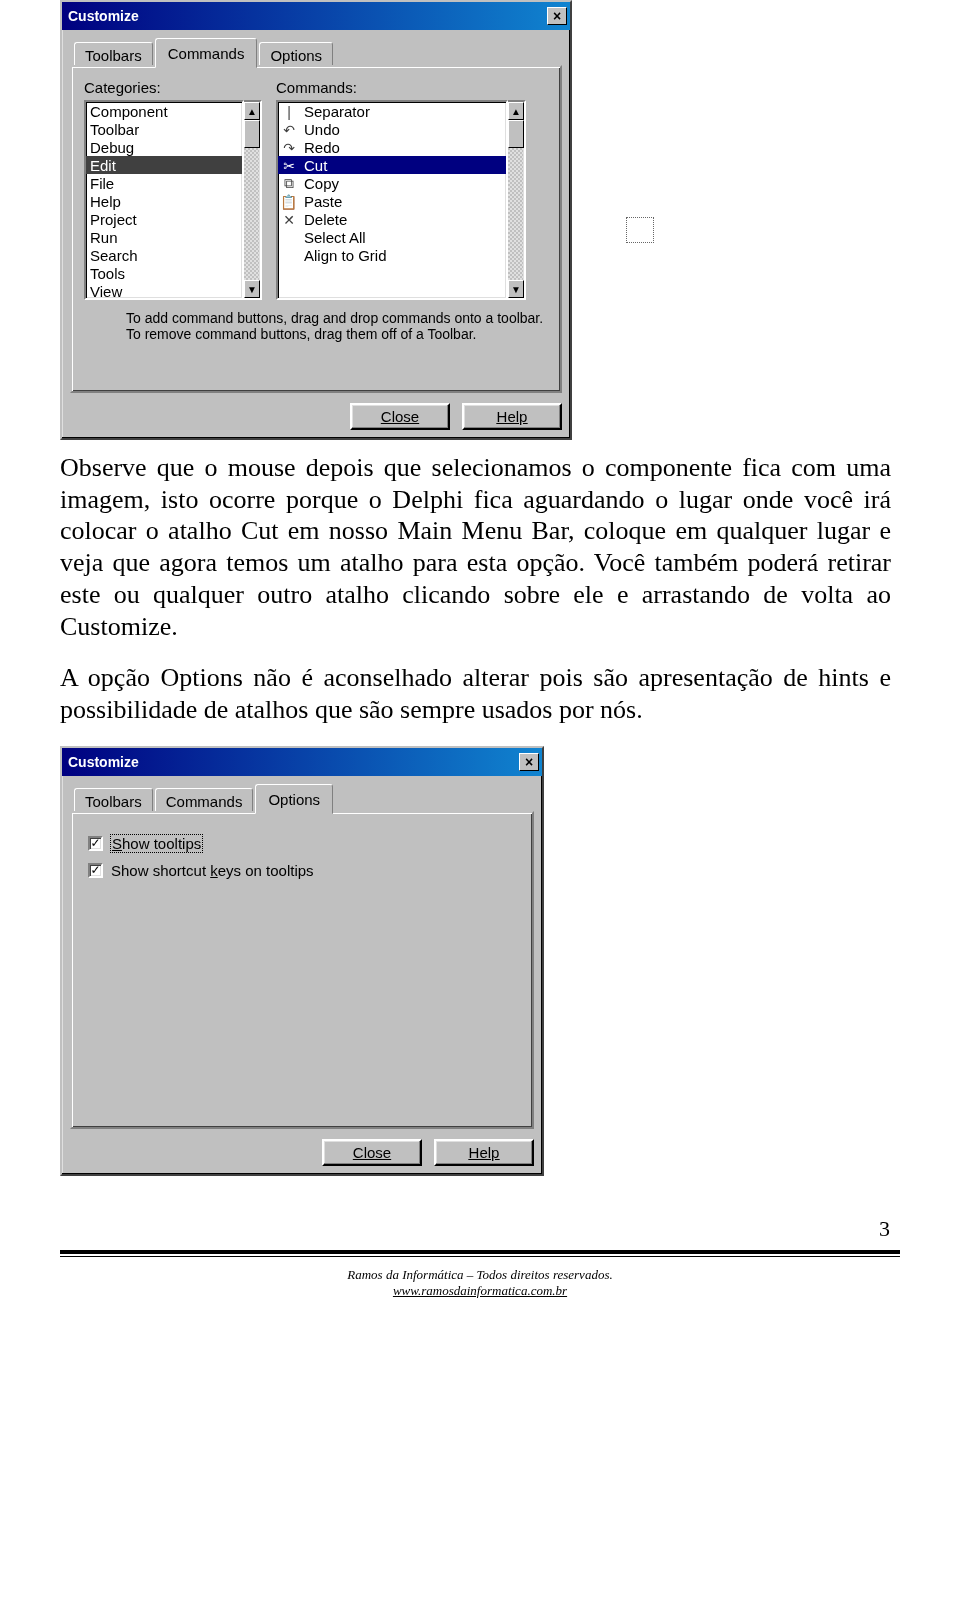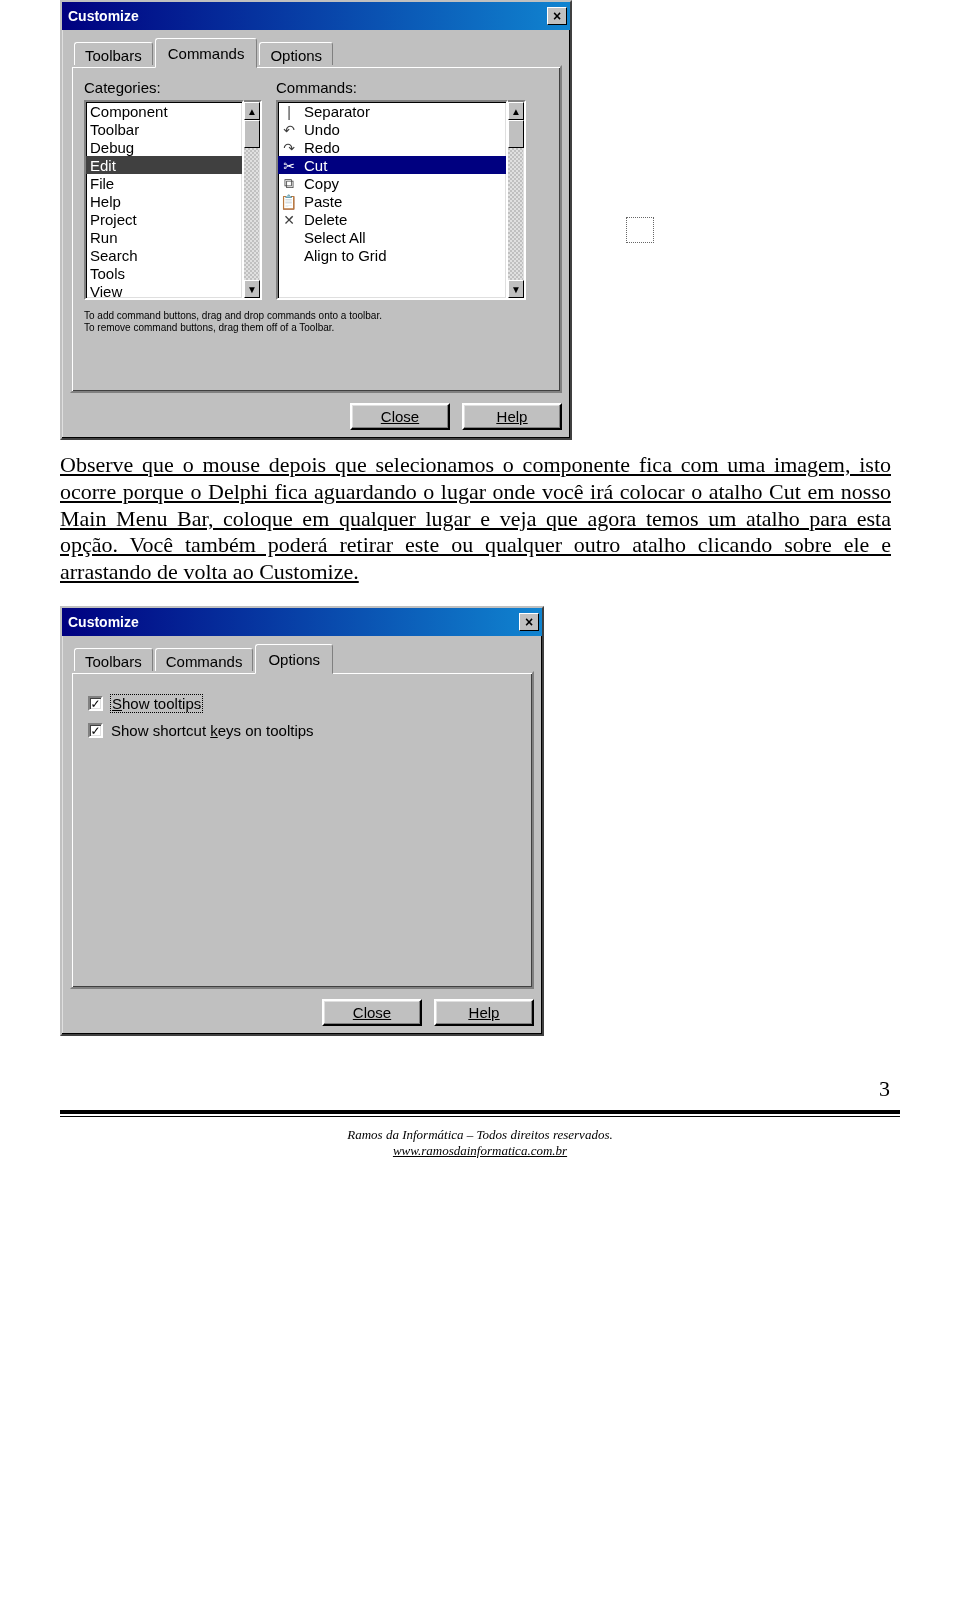--- a/index.html
+++ b/index.html
@@ -139,21 +139,21 @@
     display: flex; align-items: center; justify-content: center;
     font-size: 10px; color: #000;
   }
   .sb-thumb {
     height: 26px; background: #c0c0c0;
     border: 1px solid #000;
     border-top-color: #fff; border-left-color: #fff;
     margin: 0;
   }
 
-  .instr { margin-top: 10px; font-size: 10px; line-height: 1.15; }
+  .instr { margin-top: 10px; font-size: 14px; line-height: 1.15; margin-left: 42px; }
 
   .btnrow { display: flex; justify-content: flex-end; gap: 12px; margin-top: 10px; }
   .winbtn {
     min-width: 76px;
     background: #c0c0c0;
     border: 2px solid #000;
     border-top-color: #fff; border-left-color: #fff;
     box-shadow: inset -1px -1px 0 #808080, inset 1px 1px 0 #dfdfdf;
     font-family: inherit; font-size: 15px;
     padding: 3px 10px;
@@ -169,21 +169,21 @@
     border: 2px solid #808080;
     border-right-color: #fff; border-bottom-color: #fff;
     box-shadow: inset 1px 1px 0 #404040, inset -1px -1px 0 #dfdfdf;
     display: inline-flex; align-items: center; justify-content: center;
     font-size: 12px;
     box-sizing: border-box;
   }
   .focus-dots { outline: 1px dotted #000; outline-offset: 0px; padding: 0 1px; }
 
   
-  p.para { font-size: 22px; line-height: 1.22; text-align: justify; margin: 10px 9px 20px 0; text-decoration: underline; }
+  p.para { font-size: 26px; line-height: 1.22; text-align: justify; margin: 10px 9px 20px 0; }
 
   
   .pagenum { text-align: right; font-size: 22px; margin: 30px 10px 8px 0; }
   .hr-wrap { margin: 0 0 10px 0; }
   .hr1 { height: 4px; background: #000; }
   .hr2 { height: 1px; background: #000; margin-top: 2px; }
   .footer { text-align: center; font-size: 13px; }
   .footer .title { font-style: italic; }
   .footer .link { color: #000000; text-decoration: underline; font-style: italic; }
 </style>
@@ -290,20 +290,21 @@
       </div>
 
       <div class="btnrow">
         <div class="winbtn">Close</div>
         <div class="winbtn"><span class="u">Help</span></div>
       </div>
     </div>
   </div>
 
   <p class="para">Observe que o mouse depois que selecionamos o componente fica com uma imagem, isto ocorre porque o Delphi fica aguardando o lugar onde você irá colocar o atalho Cut em nosso Main Menu Bar, coloque em qualquer lugar e veja que agora temos um atalho para esta opção. Você também poderá retirar este ou qualquer outro atalho clicando sobre ele e arrastando de volta ao Customize.</p>
+  <p class="para">A opção Options não é aconselhado alterar pois são apresentação de hints e possibilidade de atalhos que são sempre usados por nós.</p>
 
   <div class="dialog dlg2">
     <div class="titlebar">
       <span>Customize</span>
       <span class="titlebtn">×</span>
     </div>
     <div class="dlg-body">
       <div class="tabstrip">
         <div class="tab">Toolbars</div>
         <div class="tab">Commands</div>

